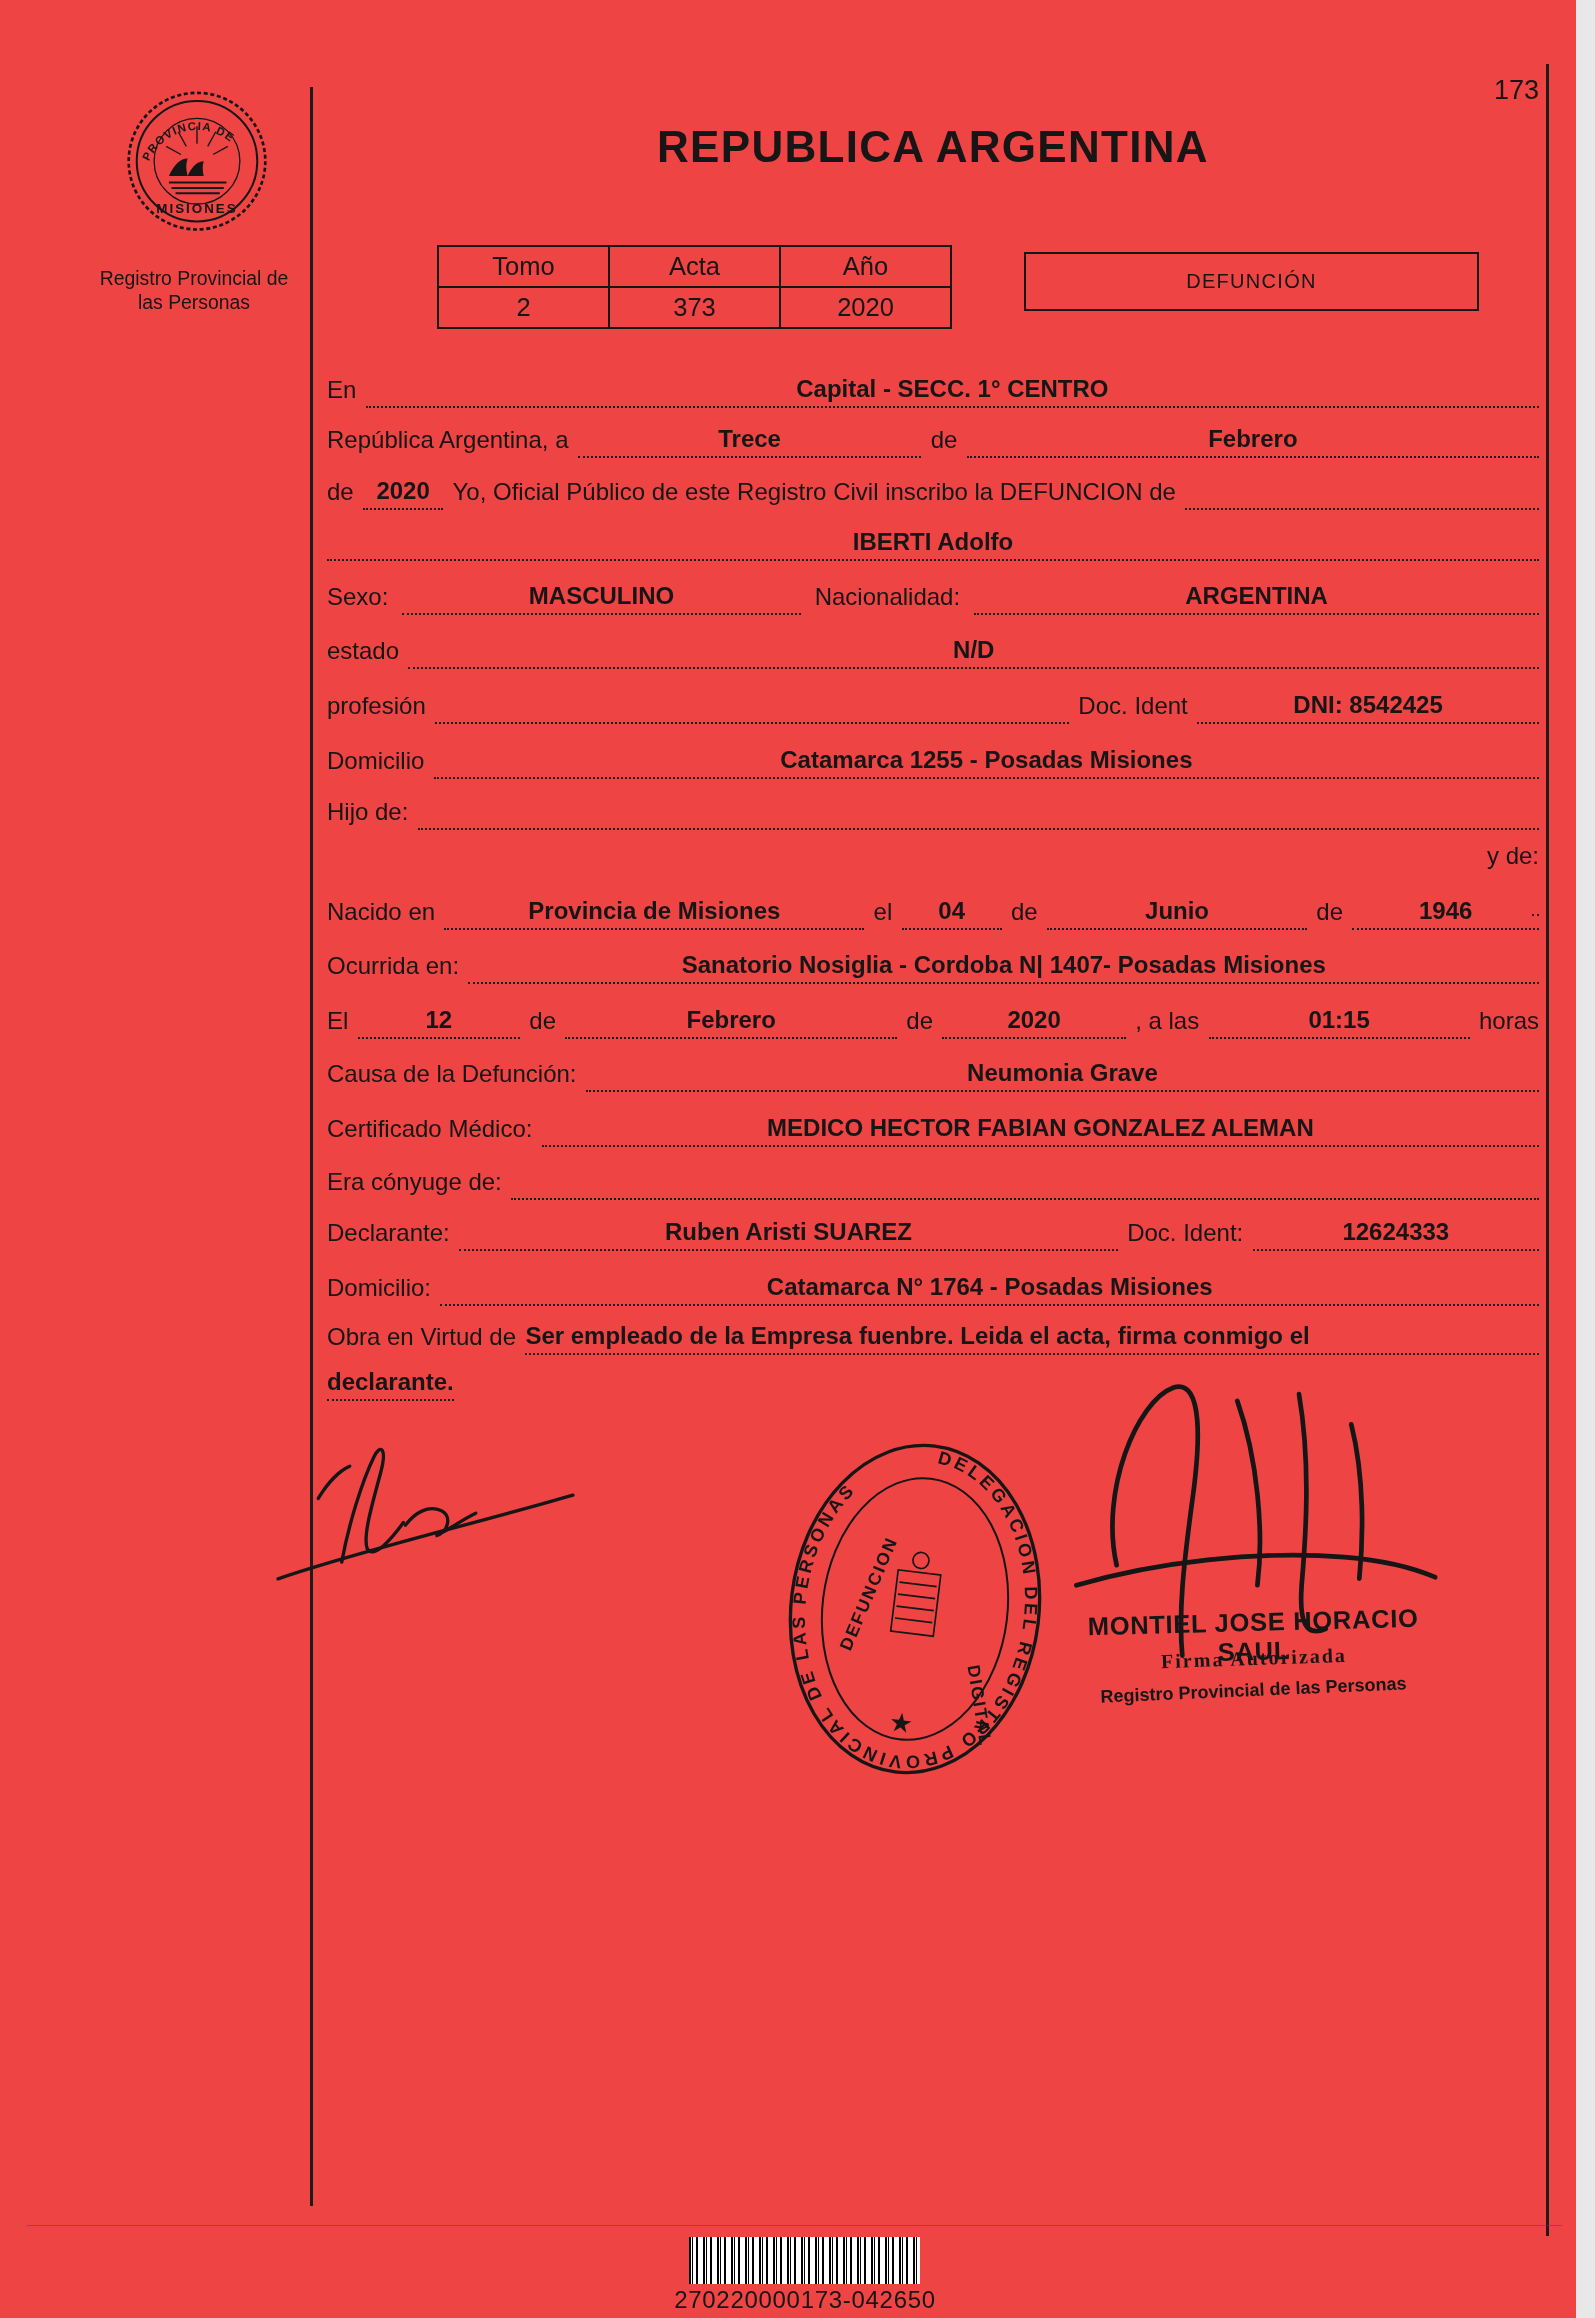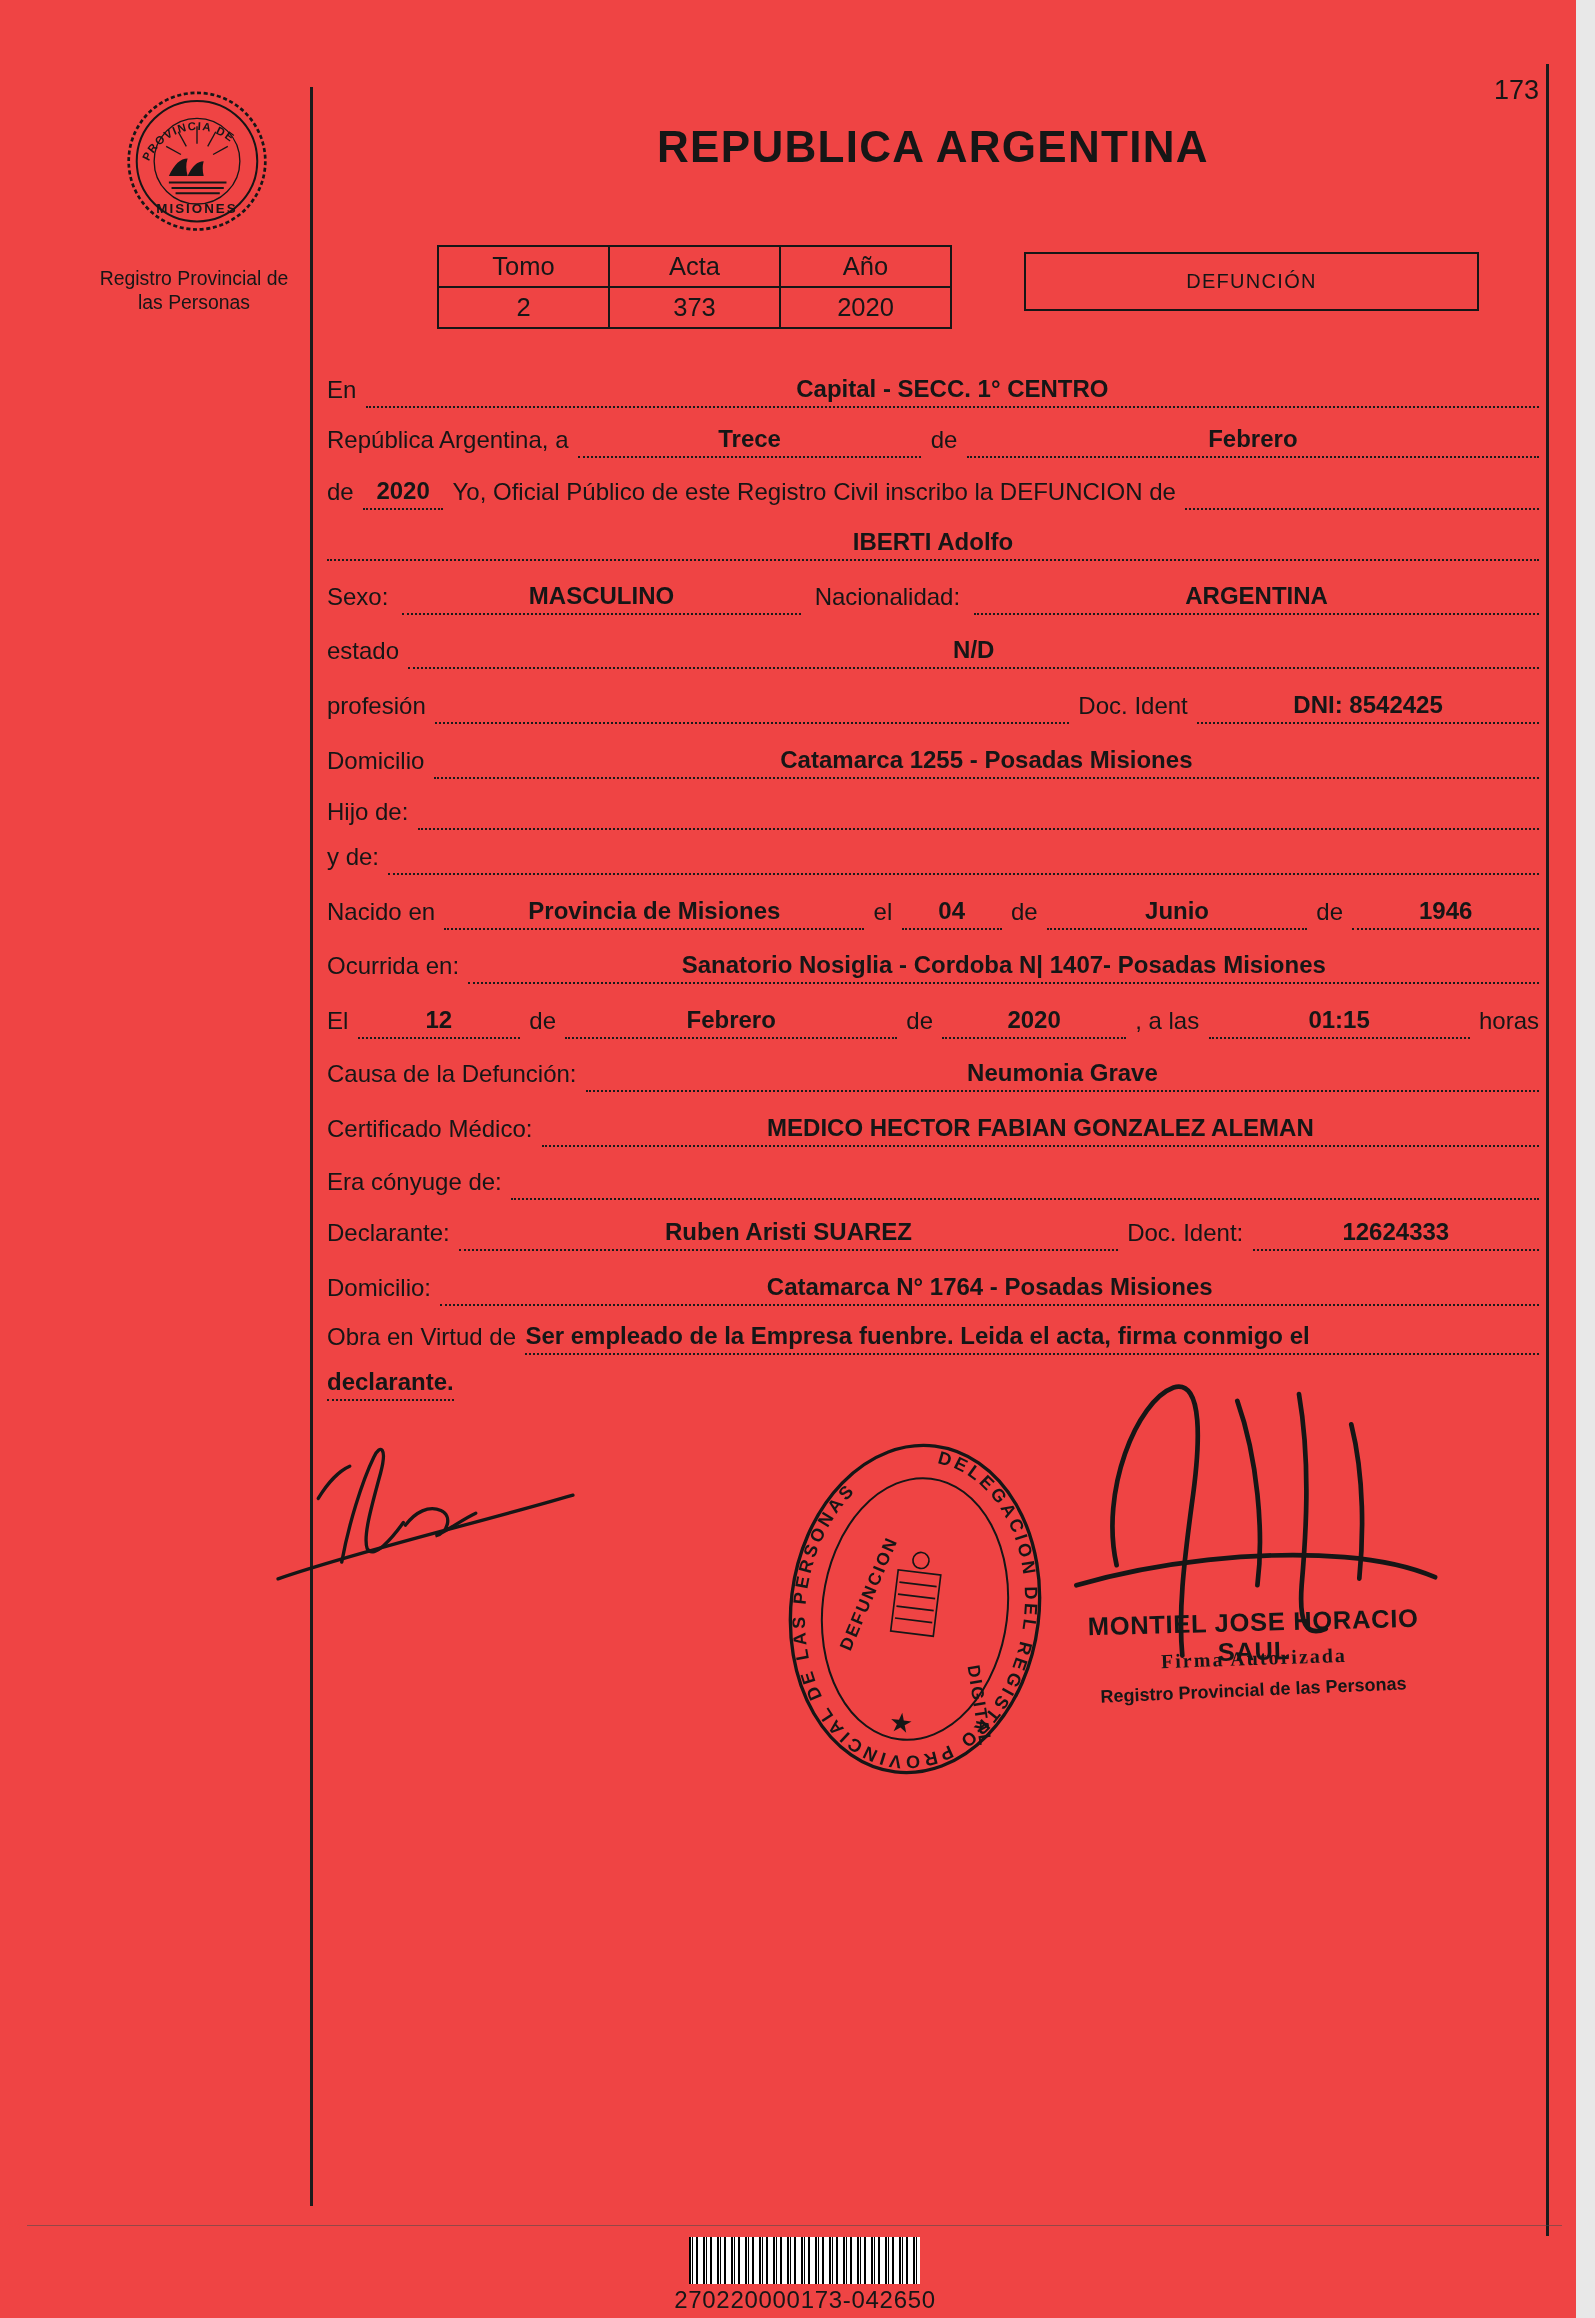--- a/index.html
+++ b/index.html
@@ -155,21 +155,21 @@
   <div class="line" style="top:746px;">
     <span class="lbl">Domicilio</span>
     <span class="val">Catamarca 1255 - Posadas Misiones</span>
   </div>
 
   <div class="line" style="top:797px;">
     <span class="lbl">Hijo de:</span>
     <span class="val"></span>
   </div>
 
-  <div class="line" style="top:842px;">
+  <div class="line" style="top:842px;flex-direction:column;">
     <span class="lbl">y de:</span>
     <span class="val"></span>
   </div>
 
   <div class="line" style="top:897px;">
     <span class="lbl">Nacido en</span>
     <span class="val" style="flex-grow:63">Provincia de Misiones</span>
     <span class="lbl">el</span>
     <span class="val" style="flex-grow:15">04</span>
     <span class="lbl">de</span>

